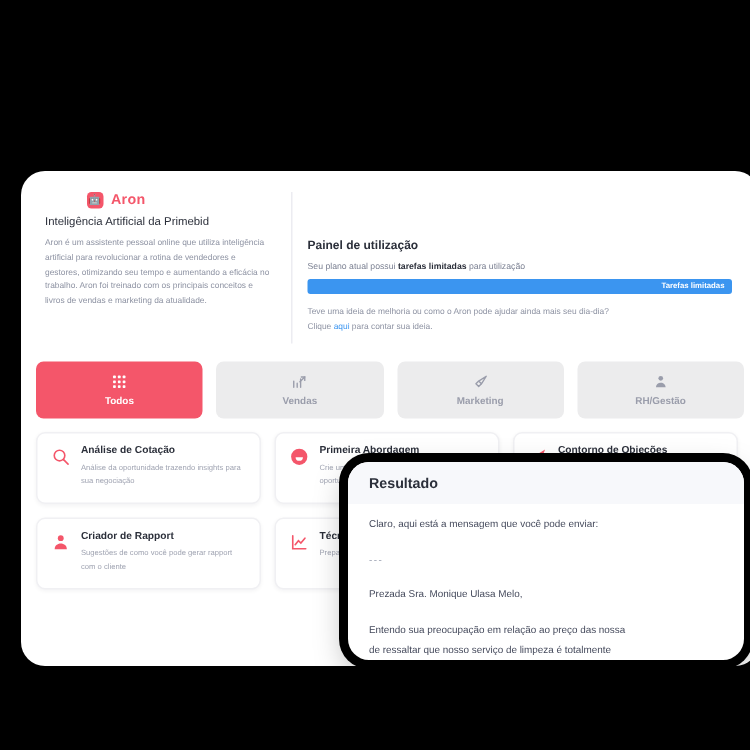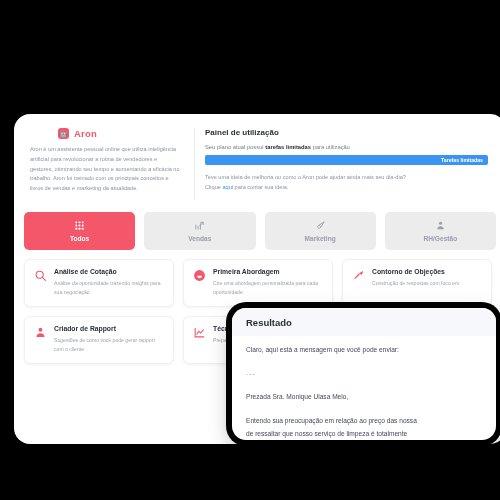--- a/index.html
+++ b/index.html
@@ -18,21 +18,21 @@
     background:#ffffff;
     border-radius:16px;
     box-shadow:0 0 0 6px #000;
     overflow:hidden;
   }
 
   
   .top-row{ display:flex; padding:8px 8px 0 8px; gap:0; }
   .panel-left{ width:166px; padding:6px 8px 8px 8px; }
   .divider{ width:1px; background:#ececf1; margin:6px 6px 2px 6px; }
-  .panel-right{ flex:1; padding:6px 10px 8px 4px; }
+  .panel-right{ flex:1; padding:6px 10px 8px 4px;margin-top:31px; }
 
   .brand-row{ display:flex; align-items:center; gap:5px;padding-left:28px; }
   .robot-badge{
     width:11px;height:11px;border-radius:3px;background:#f4566a;
     display:flex;align-items:center;justify-content:center;
     color:#fff;font-size:7px;line-height:1;
   }
   .brand-name{ color:#f4566a; font-size:9.5px; font-weight:bold; letter-spacing:.2px;}
   .brand-sub{ font-size:7.6px; color:#2b2f3a; margin-top:4px; font-weight:500;}
   .brand-body{ font-size:5.6px; color:#8e93a3; line-height:1.75; margin-top:6px; }
@@ -95,20 +95,21 @@
 
 <div id="app-card">
 
   <div class="top-row">
 
     <div class="panel-left">
       <div class="brand-row">
         <span class="robot-badge">🤖</span>
         <span class="brand-name">Aron</span>
       </div>
+      <div class="brand-sub">Inteligência Artificial da Primebid</div>
       <div class="brand-body">Aron é um assistente pessoal online que utiliza inteligência artificial para revolucionar a rotina de vendedores e gestores, otimizando seu tempo e aumentando a eficácia no trabalho. Aron foi treinado com os principais conceitos e livros de vendas e marketing da atualidade.</div>
     </div>
 
     <div class="divider"></div>
 
     <div class="panel-right">
       <div class="panel-title">Painel de utilização</div>
       <div class="panel-sub">
         <span>Seu plano atual possui </span><b>tarefas limitadas</b><span> para utilização</span>
       </div>

